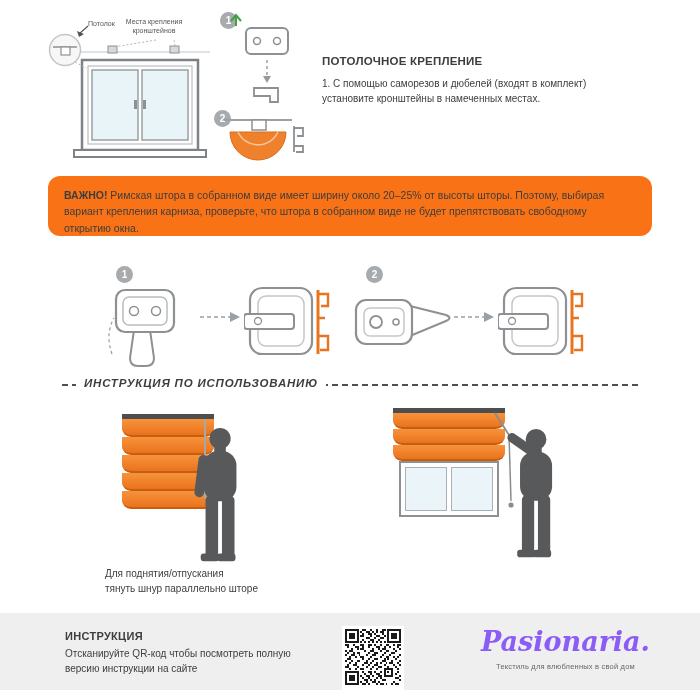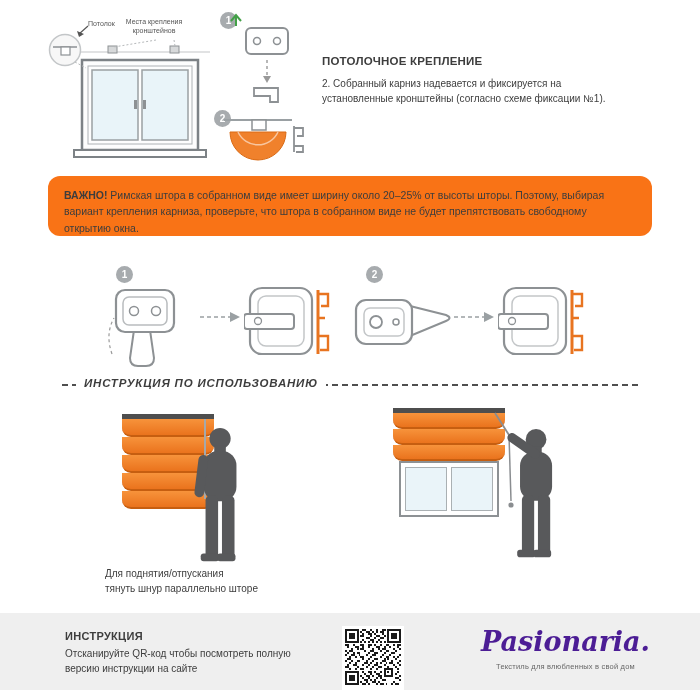--- a/index.html
+++ b/index.html
@@ -19,21 +19,21 @@
   .caption{font-size:10px;line-height:1.5;}
   .cornice{height:5px;background:#4e4e4e;}
   .fold{background:linear-gradient(180deg,#f7933b,#ea731d);border-bottom:2px solid #c65e10;
         border-radius:0 0 9px 9px;box-sizing:border-box;}
   .win-frame{background:#fff;border:2px solid #8d9194;box-sizing:border-box;display:flex;gap:4px;padding:4px;}
   .pane{flex:1;background:#eaf4f9;border:1px solid #aab0b3;}
   .footer{background:#efefef;}
   .f-head{font-weight:bold;font-size:11px;letter-spacing:.3px;margin:0 0 5px 0;}
   .f-text{font-size:10px;line-height:1.45;width:250px;margin:0;}
   .qr-wrap{background:#fff;padding:3px;}
-  .brand{font-family:"DejaVu Serif",serif;font-style:italic;font-weight:bold;font-size:27px;color:#4c1d95;line-height:1;}
+  .brand{font-family:"DejaVu Serif",serif;font-style:italic;font-weight:bold;font-size:27px;color:#8b5cf6;line-height:1;}
   .tagline{font-size:7.5px;color:#666;letter-spacing:.2px;margin-top:7px;}
   .cord{width:2px;background:#a5a8aa;}
 </style>
 </head>
 <body>
 
 <div class="page">
 
   <div class="abs" style="left:48px;top:20px;width:175px;height:155px;">
     <svg width="175" height="155" viewBox="0 0 175 155">
@@ -76,21 +76,21 @@
   <svg class="abs" style="left:222px;top:112px;" width="84" height="58" viewBox="0 0 84 58">
     <line x1="2" y1="8" x2="70" y2="8" stroke="#9aa0a3" stroke-width="2"></line>
     <rect x="30" y="8" width="14" height="10" fill="#fff" stroke="#8d9194" stroke-width="1.5"></rect>
     <path d="M8,20 A28,28 0 0 0 64,20 Z" fill="#f0812c" stroke="#d96a14" stroke-width="1"></path>
     <path d="M16,20 A22,22 0 0 0 56,20" fill="none" stroke="#ffffff" stroke-opacity="0.55" stroke-width="1.5"></path>
     <path d="M72,14 v26 M72,16 h9 v8 h-6 M72,34 h9 v6 h-7" stroke="#8d9194" stroke-width="1.8" fill="none"></path>
   </svg>
 
   <div class="abs" style="left:322px;top:55px;width:310px;">
     <h2 class="h-install">ПОТОЛОЧНОЕ КРЕПЛЕНИЕ</h2>
-    <p class="body-text" style="width:300px;">2. Собранный карниз надевается и фиксируется на установленные кронштейны (согласно схеме фиксации №1).</p>
+    <p class="body-text" style="width:300px;">1. С помощью саморезов и дюбелей (входят в комплект) установите кронштейны в намеченных местах.</p>
   </div>
 
   <div class="abs imp-box" style="left:48px;top:176px;width:604px;height:60px;">
     <strong>ВАЖНО!</strong>
     <span>Римская штора в собранном виде имеет ширину около 20–25% от высоты шторы. Поэтому, выбирая вариант крепления карниза, проверьте, что штора в собранном виде не будет препятствовать свободному открытию окна.</span>
   </div>
 
 
   <div class="abs badge" style="left:116px;top:266px;">1</div>
   <svg class="abs" style="left:104px;top:282px;" width="95" height="92" viewBox="0 0 95 92">

